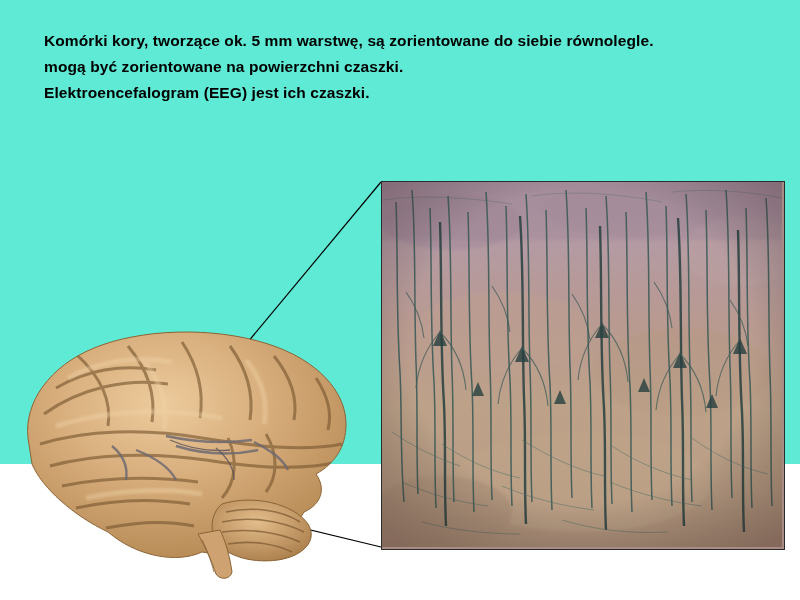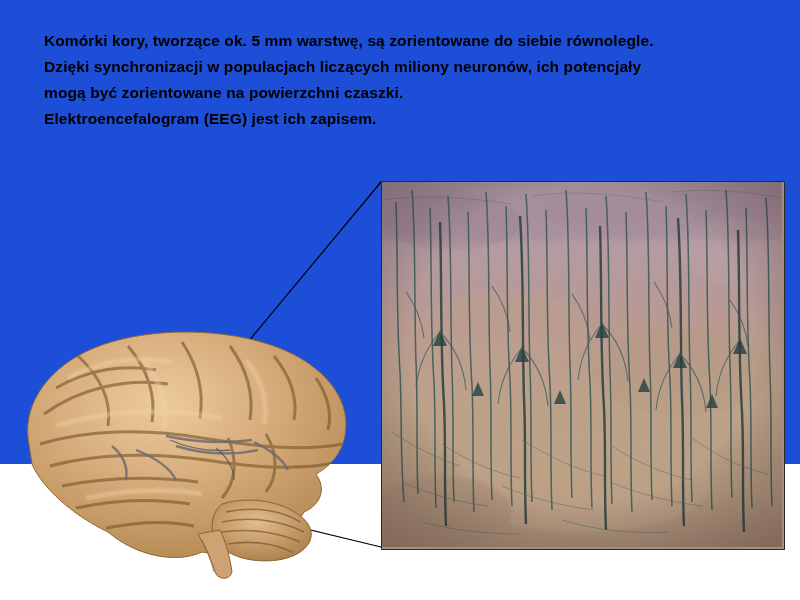--- a/index.html
+++ b/index.html
@@ -11,21 +11,21 @@
     height: 600px;
     background: #ffffff;
     font-family: "Liberation Sans", sans-serif;
     overflow: hidden;
     position: relative;
   }
   .slide {
     position: relative;
     width: 800px;
     height: 464px;
-    background: #1d4ed8;
+    background: #5eead4;
   }
   .text-block {
     position: absolute;
     left: 44px;
     top: 28px;
     width: 720px;
   }
   .text-line {
     font-size: 15.5px;
     font-weight: bold;
@@ -68,23 +68,22 @@
     pointer-events: none;
   }
 </style>
 </head>
 <body>
 
 <div class="slide">
 
   <div class="text-block">
     <div class="text-line">Komórki kory, tworzące ok. 5 mm warstwę, są zorientowane do siebie równolegle.</div>
-    <div class="text-line">Dzięki synchronizacji w populacjach liczących miliony neuronów, ich potencjały</div>
     <div class="text-line">mogą być zorientowane na powierzchni czaszki.</div>
-    <div class="text-line">Elektroencefalogram (EEG) jest ich zapisem.</div>
+    <div class="text-line">Elektroencefalogram (EEG) jest ich czaszki.</div>
   </div>
 
   <svg class="pointer-lines" viewBox="0 0 800 600">
     <line x1="183" y1="420" x2="381" y2="182" stroke="#000000" stroke-width="1.2"></line>
     <line x1="236" y1="512" x2="381" y2="547" stroke="#000000" stroke-width="1.2"></line>
   </svg>
 
   <div class="brain-wrap">
     <svg class="brain-svg" width="348" height="262" viewBox="0 0 348 262">
       <defs>

